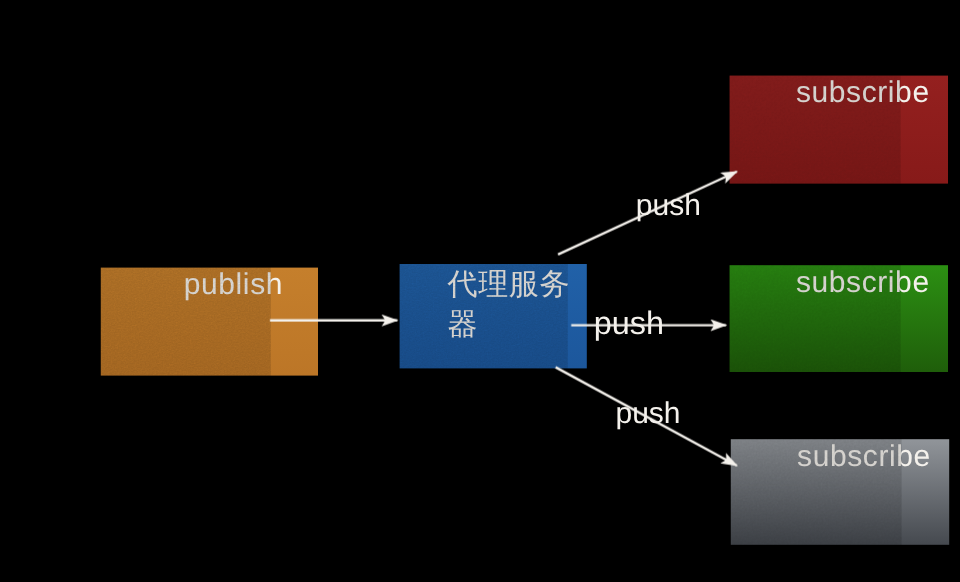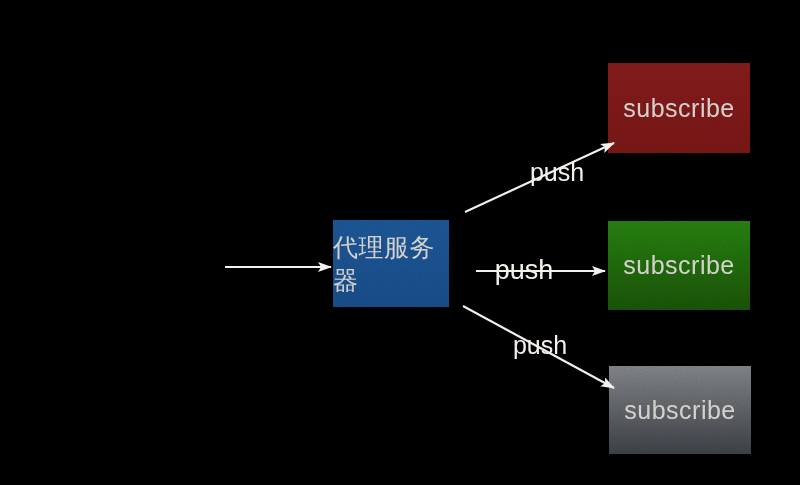--- a/index.html
+++ b/index.html
@@ -11,27 +11,28 @@
     position: relative;
     width: 800px;
     height: 485px;
     background: #000000;
     overflow: hidden;
     font-family: "Liberation Sans", "DejaVu Sans", sans-serif;
   }
   .node {
     position: absolute;
     display: flex;
-    align-items: center;
+    align-items: flex-start;
     justify-content: center;
     color: #f4f1ec;
     font-weight: 300;
     font-size: 25px;
     letter-spacing: 0.5px;
     user-select: none;
+    padding-left: 40px;
   }
   #node-publish {
     left: 84px; top: 223px; width: 141px; height: 90px;
     background: linear-gradient(180deg, #c57f2c 0%, #bc7627 100%);
   }
   #node-proxy {
     left: 333px; top: 220px; width: 116px; height: 87px;
     background: linear-gradient(180deg, #2161a8 0%, #1c579c 100%);
     font-size: 25px;
   }
@@ -64,20 +65,23 @@
     left: 0; top: 0;
     width: 800px; height: 485px;
     pointer-events: none;
   }
 </style>
 </head>
 <body>
 
 <div id="canvas">
 
+  <div class="node" id="node-publish">
+    <span>publish</span>
+  </div>
 
   <div class="node" id="node-proxy">
     <span>代理服务器</span>
   </div>
 
   <div class="node" id="node-subscribe-top">
     <span>subscribe</span>
   </div>
 
   <div class="node" id="node-subscribe-middle">

